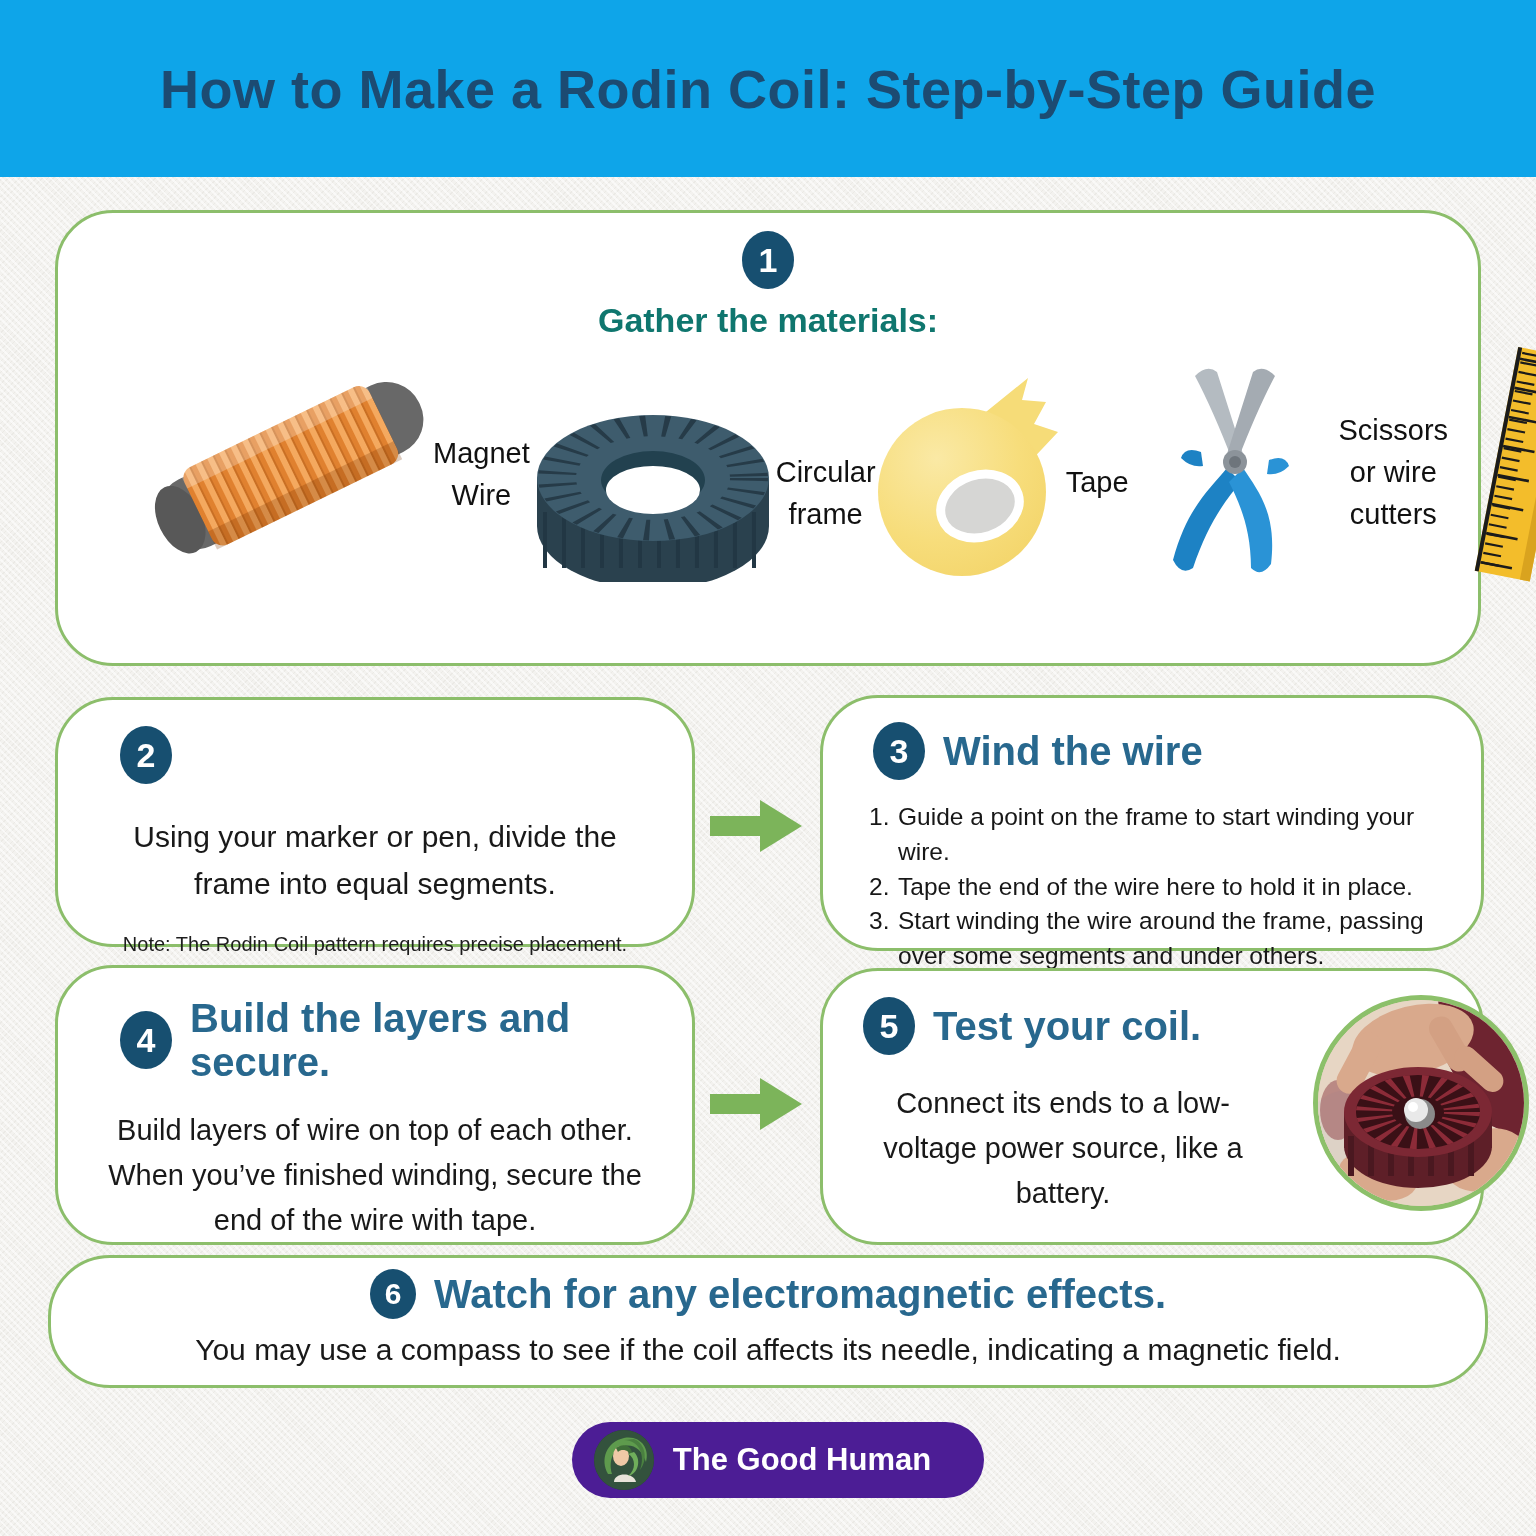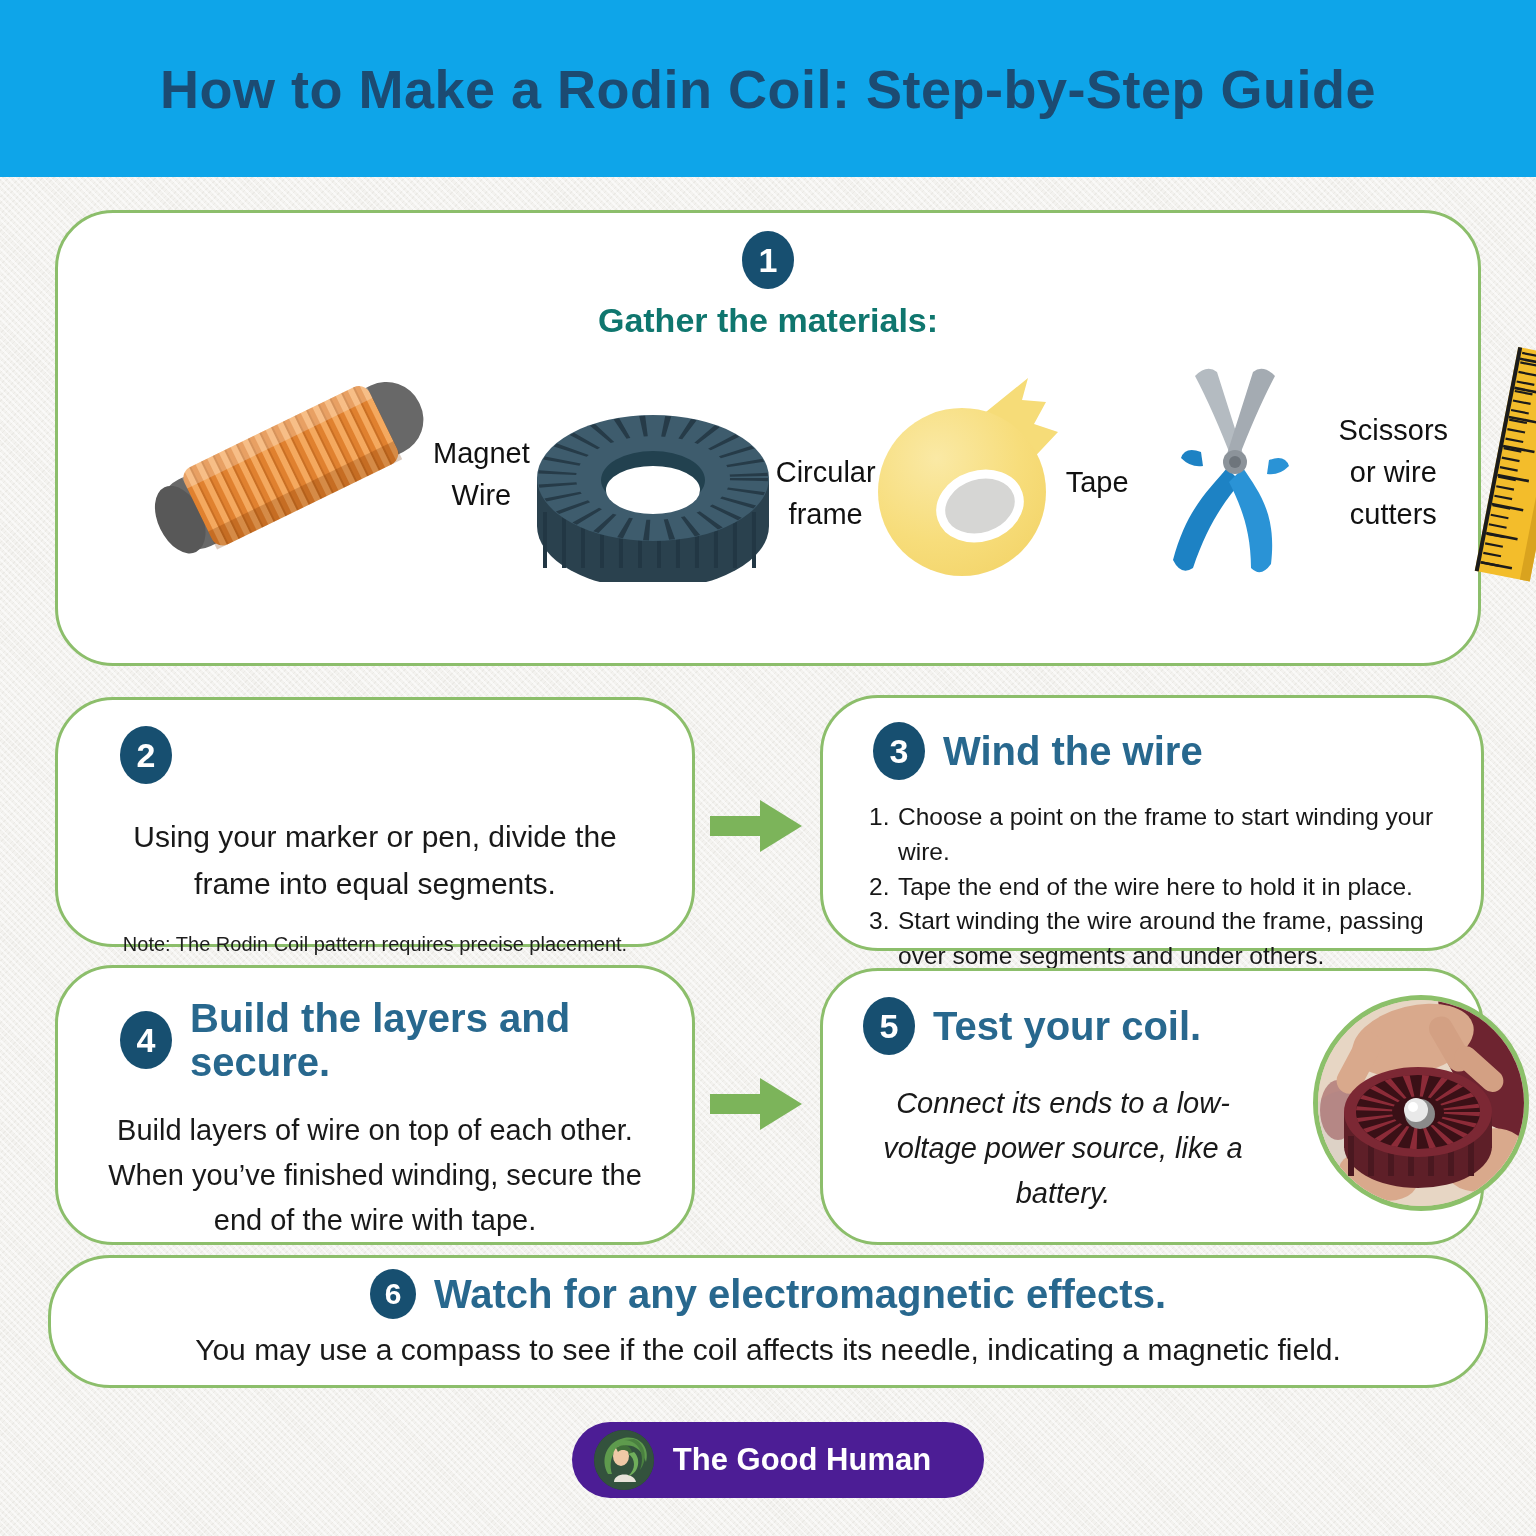--- a/index.html
+++ b/index.html
@@ -53,21 +53,21 @@
     counter-increment:n;position:relative;padding-left:37px;
     font-size:24.5px;color:#171717;line-height:1.42;
   }
   .steps-list li::before{
     content:counter(n) ".";position:absolute;left:8px;font-weight:500;
   }
   .step4-box{left:55px;top:965px;width:640px;height:280px;
     display:flex;flex-direction:column;align-items:center;padding:28px 22px 0;}
   .step4-box .title-row{margin-bottom:24px;}
   .step5-box{left:820px;top:968px;width:664px;height:277px;padding:26px 0 0 40px;}
-  .step5-body{width:400px;margin-top:26px;font-style:italic;}
+  .step5-body{width:400px;margin-top:26px;}
   .photo-circle{
     position:absolute;left:490px;top:24px;width:206px;height:206px;border-radius:50%;
     border:5px solid #8cc06a;overflow:hidden;background:#e6d3c1;
   }
   .step6-box{left:48px;top:1255px;width:1440px;height:133px;border-radius:62px;
     display:flex;flex-direction:column;align-items:center;justify-content:center;gap:8px;}
   .step6-box .badge{width:46px;height:50px;font-size:30px;}
   .arrow{position:absolute;width:96px;height:72px;}
   .footer-pill{
     position:absolute;left:572px;top:1422px;width:412px;height:76px;border-radius:40px;
@@ -213,21 +213,21 @@
   <rect x="2" y="26" width="52" height="20" fill="#7cb45a"></rect>
   <polygon points="52,10 52,62 94,36" fill="#7cb45a"></polygon>
 </svg>
 
 <div class="card step3-box">
   <div class="title-row" style="margin-left:12px;">
     <span class="badge">3</span>
     <span class="step-title">Wind the wire</span>
   </div>
   <ol class="steps-list">
-    <li>Choose a point on the frame to start winding your wire.</li>
+    <li>Guide a point on the frame to start winding your wire.</li>
     <li>Tape the end of the wire here to hold it in place.</li>
     <li>Start winding the wire around the frame, passing over some segments and under others.</li>
     <li>Keep the wire tight as you wind.</li>
   </ol>
 </div>
 
 <div class="card step4-box">
   <div class="title-row" style="align-self:flex-start;margin-left:40px;">
     <span class="badge">4</span>
     <span class="step-title">Build the layers and secure.</span>

